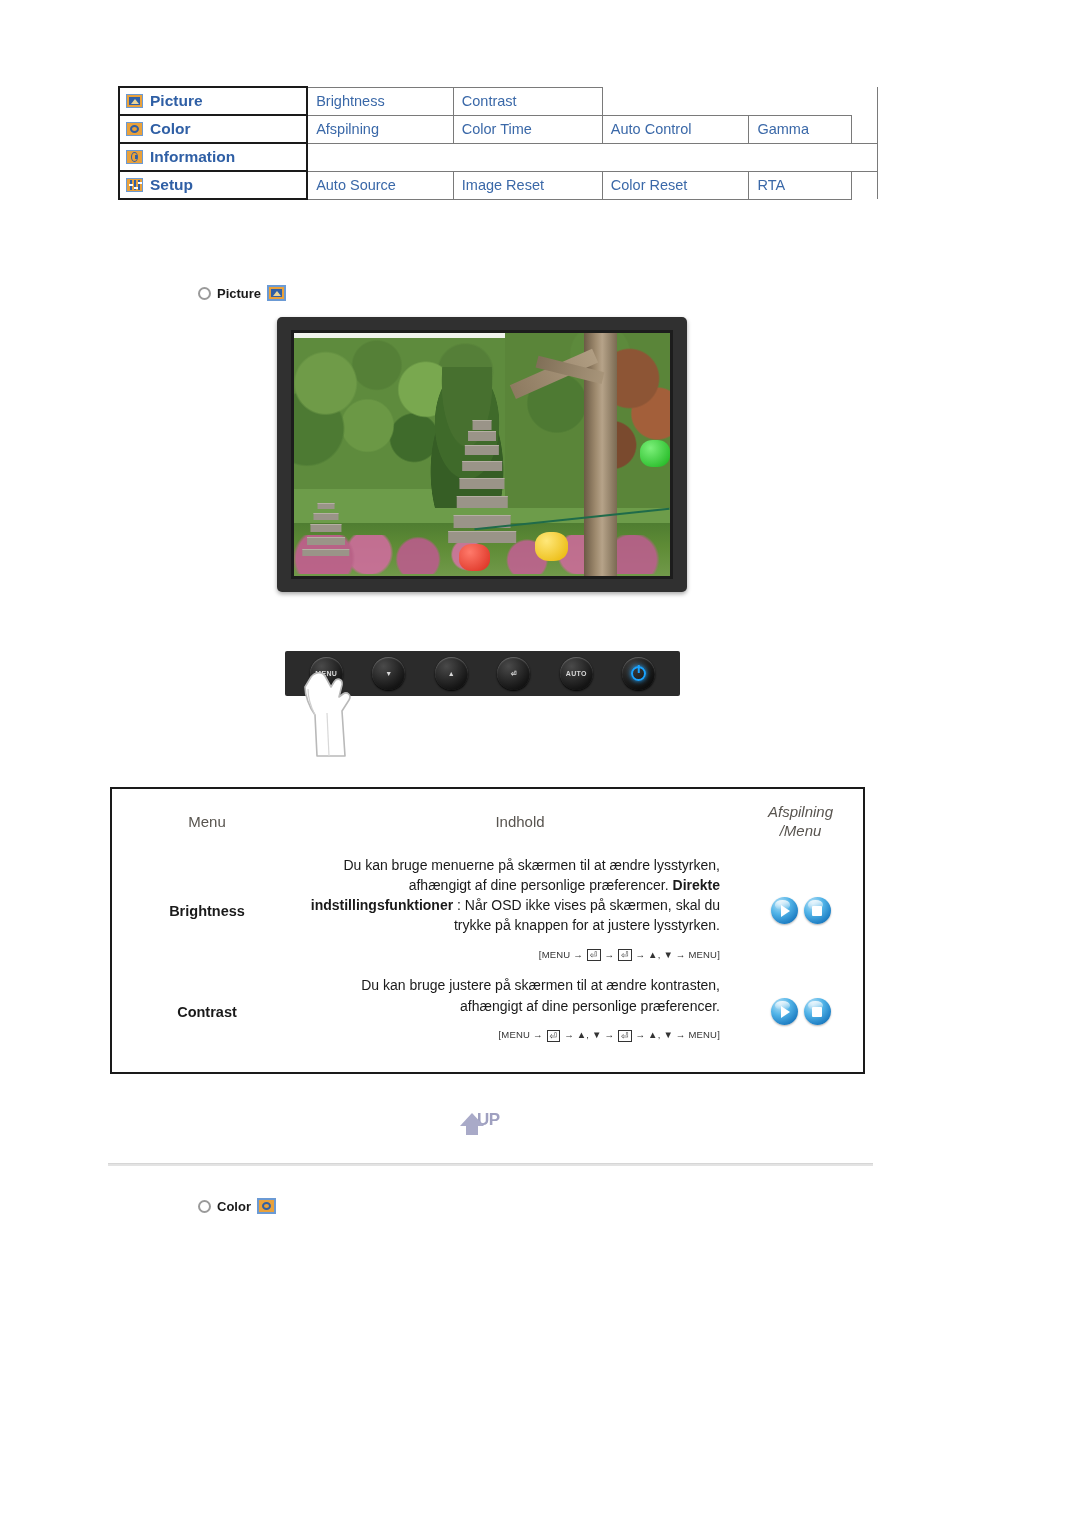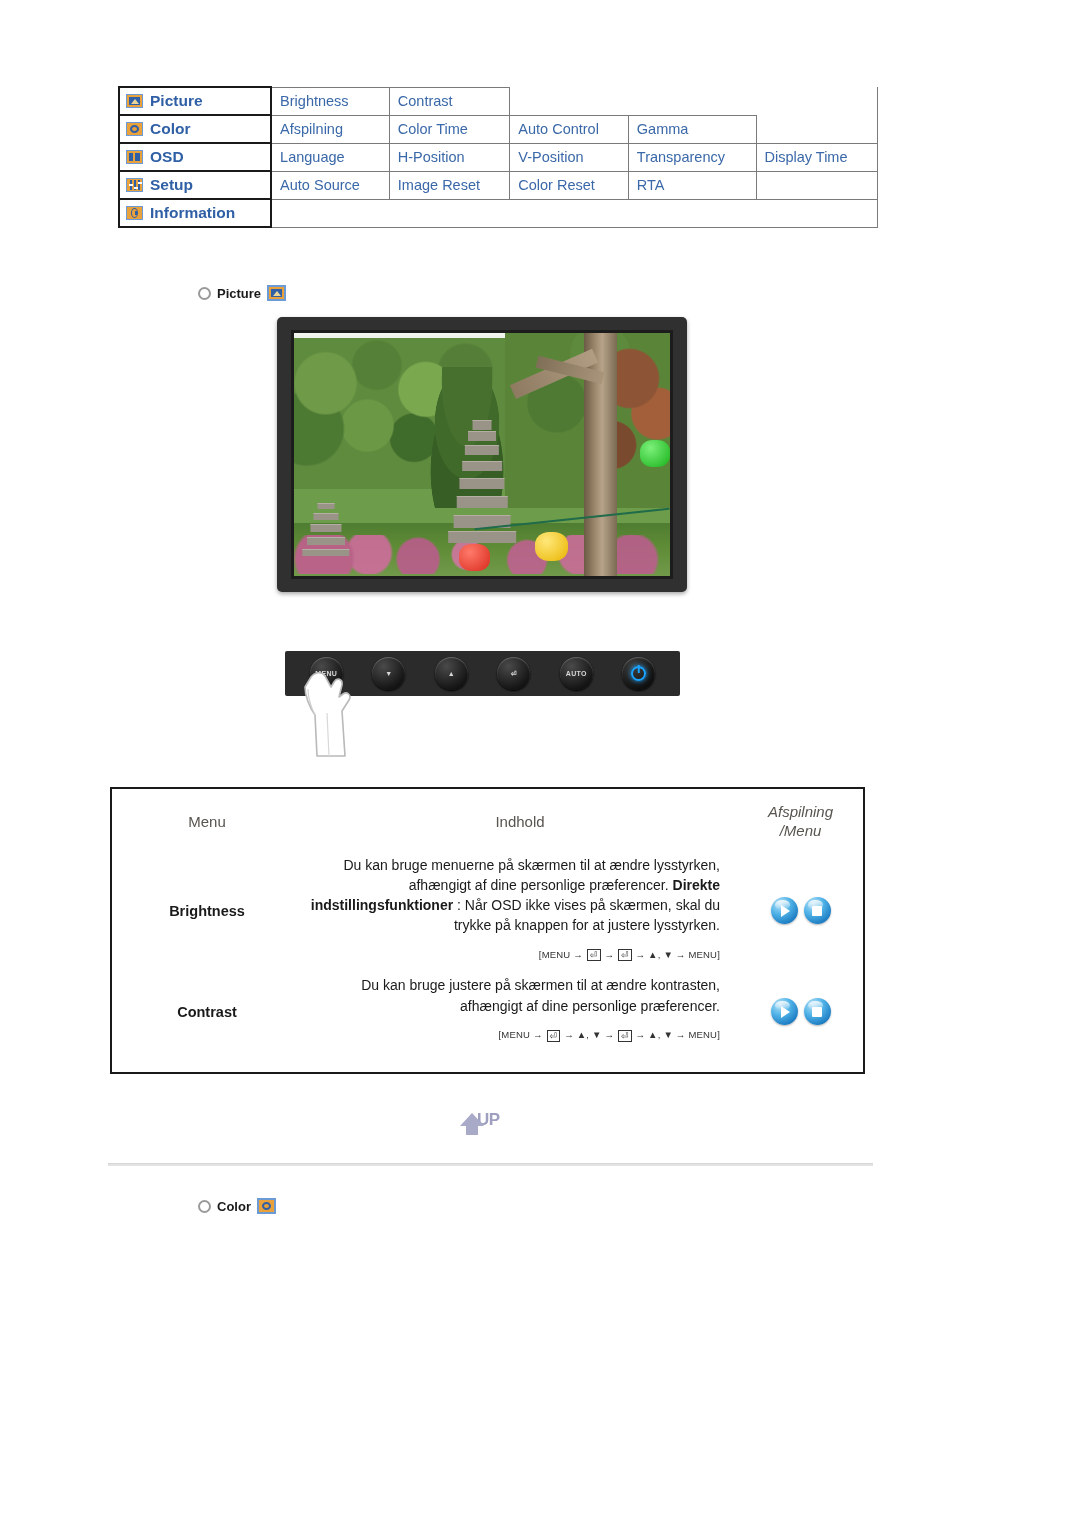--- a/index.html
+++ b/index.html
@@ -473,51 +473,38 @@
       </td>
       <td>Afspilning</td>
       <td>Color Time</td>
       <td>Auto Control</td>
       <td>Gamma</td>
       <td class="rightcap"></td>
     </tr>
     <tr>
       <td class="cat">
         <span class="cat-wrap">
-          <span class="osd-ico ico-osd"></span>
-          <span>OSD</span>
+          <span class="osd-ico ico-info"></span>
+          <span>Information</span>
         </span>
       </td>
-      <td>Language</td>
-      <td>H-Position</td>
-      <td>V-Position</td>
-      <td>Transparency</td>
-      <td>Display Time</td>
+      <td colspan="5"></td>
     </tr>
     <tr>
       <td class="cat">
         <span class="cat-wrap">
           <span class="osd-ico ico-setup"></span>
           <span>Setup</span>
         </span>
       </td>
       <td>Auto Source</td>
       <td>Image Reset</td>
       <td>Color Reset</td>
       <td>RTA</td>
       <td class="rightcap"></td>
-    </tr>
-    <tr>
-      <td class="cat">
-        <span class="cat-wrap">
-          <span class="osd-ico ico-info"></span>
-          <span>Information</span>
-        </span>
-      </td>
-      <td colspan="5"></td>
     </tr>
   </tbody>
 </table>
 
 <div class="sec-head" style="left:198px; top:285px;">
   <span class="bullet-icon"></span>
   <span>Picture</span>
   <span class="osd-ico ico-picture"></span>
 </div>
 

